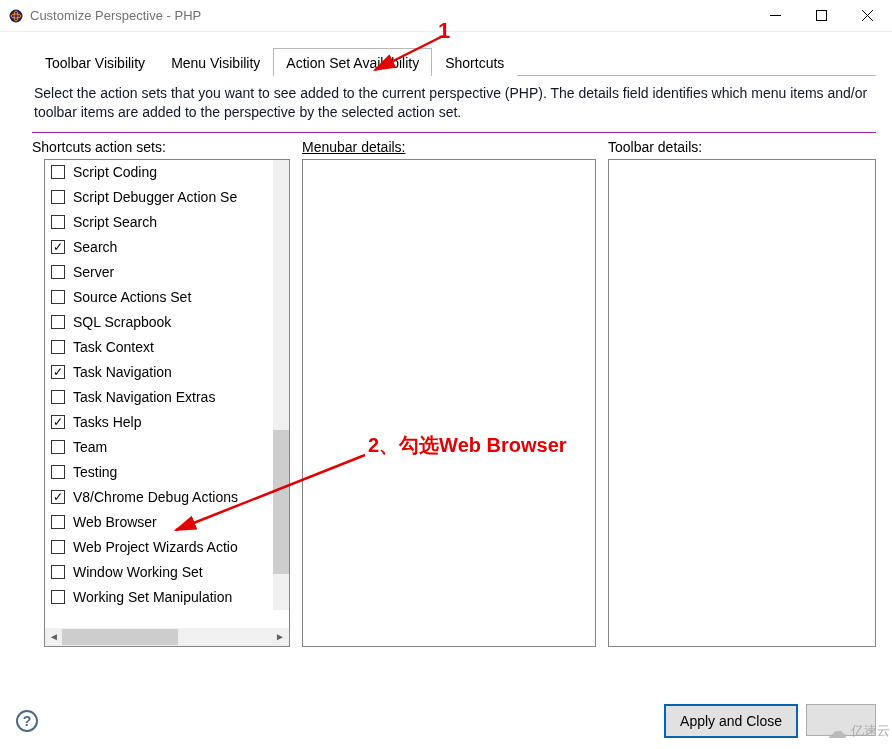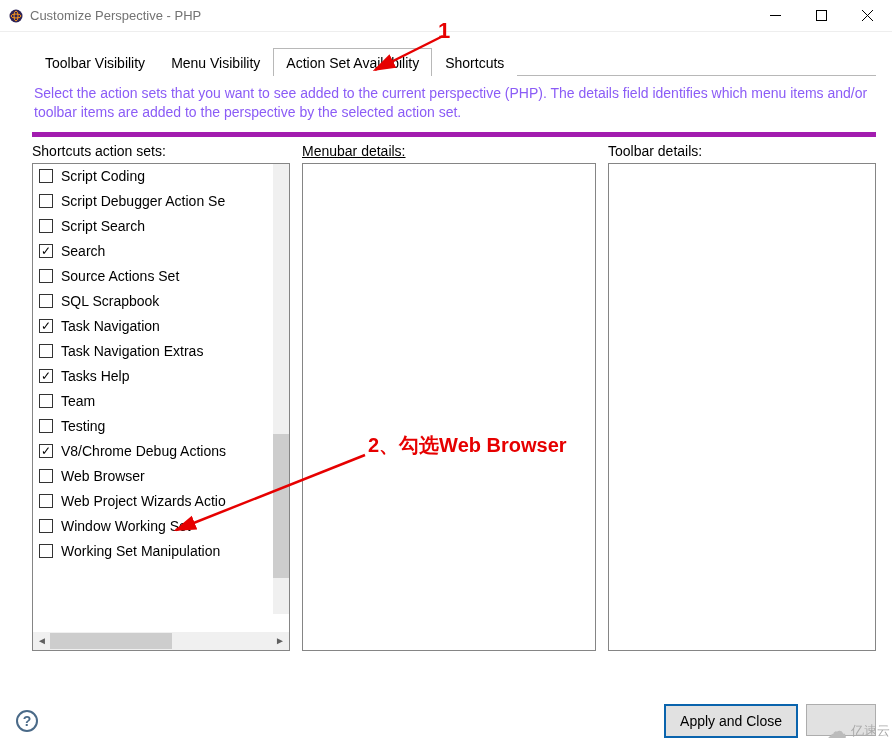--- a/index.html
+++ b/index.html
@@ -8,28 +8,28 @@
 .titlebar .app-icon { width: 16px; height: 16px; margin-right: 6px; }
 .titlebar .title { font-size: 13px; color: #737373; flex: 0 0 auto; }
 .titlebar .spacer { flex: 1; }
 .win-btn { width: 46px; height: 30px; display: flex; align-items: center; justify-content: center; color: #222; }
 .win-btn svg { width: 11px; height: 11px; }
 .dialog-body { padding: 16px 16px 0 32px; }
 .tabs { display: flex; align-items: flex-end; border-bottom: 1px solid #b8b8b8; height: 28px; }
 .tab { padding: 5px 12px 5px 12px; font-size: 14px; color: #000; border: 1px solid transparent; border-bottom: none; position: relative; top: 1px; background: #fff; height: 28px; display: flex; align-items: center; }
 .tab.active { border-color: #b8b8b8; background: #fff; }
 .tab:not(.active) { border-color: transparent; }
-.desc { font-size: 14px; color: #8b5cf6; padding: 8px 2px 10px 2px; line-height: 1.35; border-bottom: 5px solid #a21caf; }
+.desc { font-size: 14px; color: #0f172a; padding: 8px 2px 10px 2px; line-height: 1.35; border-bottom: 1px solid #a21caf; }
 .cols { display: flex; gap: 0; margin-top: 6px; }
 .col-label { font-size: 14px; color: #000; margin-bottom: 4px; }
 .col1 { width: 258px; flex: 0 0 258px; margin-right: 12px; }
 .col2 { width: 294px; flex: 0 0 294px; margin-right: 12px; text-decoration: underline; }
 .col3 { flex: 1; }
 .listbox { border: 1px solid #858585; height: 488px; position: relative; background: #fff; }
-.col1 .listbox { display: flex; flex-direction: column; }
+.col1 .listbox { display: flex; flex-direction: column; margin-left: 12px; }
 .list-scroll { flex: 1; overflow: hidden; position: relative; }
 .list-items { position: absolute; top: 0; left: 0; right: 12px; }
 .vscroll { position: absolute; top: 0; right: 0; width: 16px; bottom: 18px; background: #f0f0f0; }
 .vscroll .thumb { position: absolute; left: 0; right: 0; background: #cdcdcd; }
 .hscroll { height: 18px; background: #f0f0f0; display: flex; align-items: center; justify-content: space-between; padding: 0 1px; }
 .hscroll .arrow { width: 16px; height: 16px; display: flex; align-items: center; justify-content: center; color: #606060; font-size: 10px; }
 .hscroll .track { flex: 1; height: 16px; position: relative; }
 .hscroll .hthumb { position: absolute; left: 0; width: 55%; top: 0; bottom: 0; background: #cdcdcd; }
 .item { display: flex; align-items: center; height: 25px; padding-left: 6px; font-size: 14px; color: #000; white-space: nowrap; }
 .cb { width: 14px; height: 14px; border: 1px solid #333; margin-right: 8px; flex: 0 0 14px; display: flex; align-items: center; justify-content: center; background: #fff; }
@@ -103,25 +103,33 @@
               <div class="item">
                 <span class="cb"></span>
                 <span>Script Search</span>
               </div>
               <div class="item">
                 <span class="cb checked"></span>
                 <span>Search</span>
               </div>
               <div class="item">
                 <span class="cb"></span>
+                <span>Server</span>
+              </div>
+              <div class="item">
+                <span class="cb"></span>
                 <span>Source Actions Set</span>
               </div>
               <div class="item">
                 <span class="cb"></span>
                 <span>SQL Scrapbook</span>
+              </div>
+              <div class="item">
+                <span class="cb"></span>
+                <span>Task Context</span>
               </div>
               <div class="item">
                 <span class="cb checked"></span>
                 <span>Task Navigation</span>
               </div>
               <div class="item">
                 <span class="cb"></span>
                 <span>Task Navigation Extras</span>
               </div>
               <div class="item">

